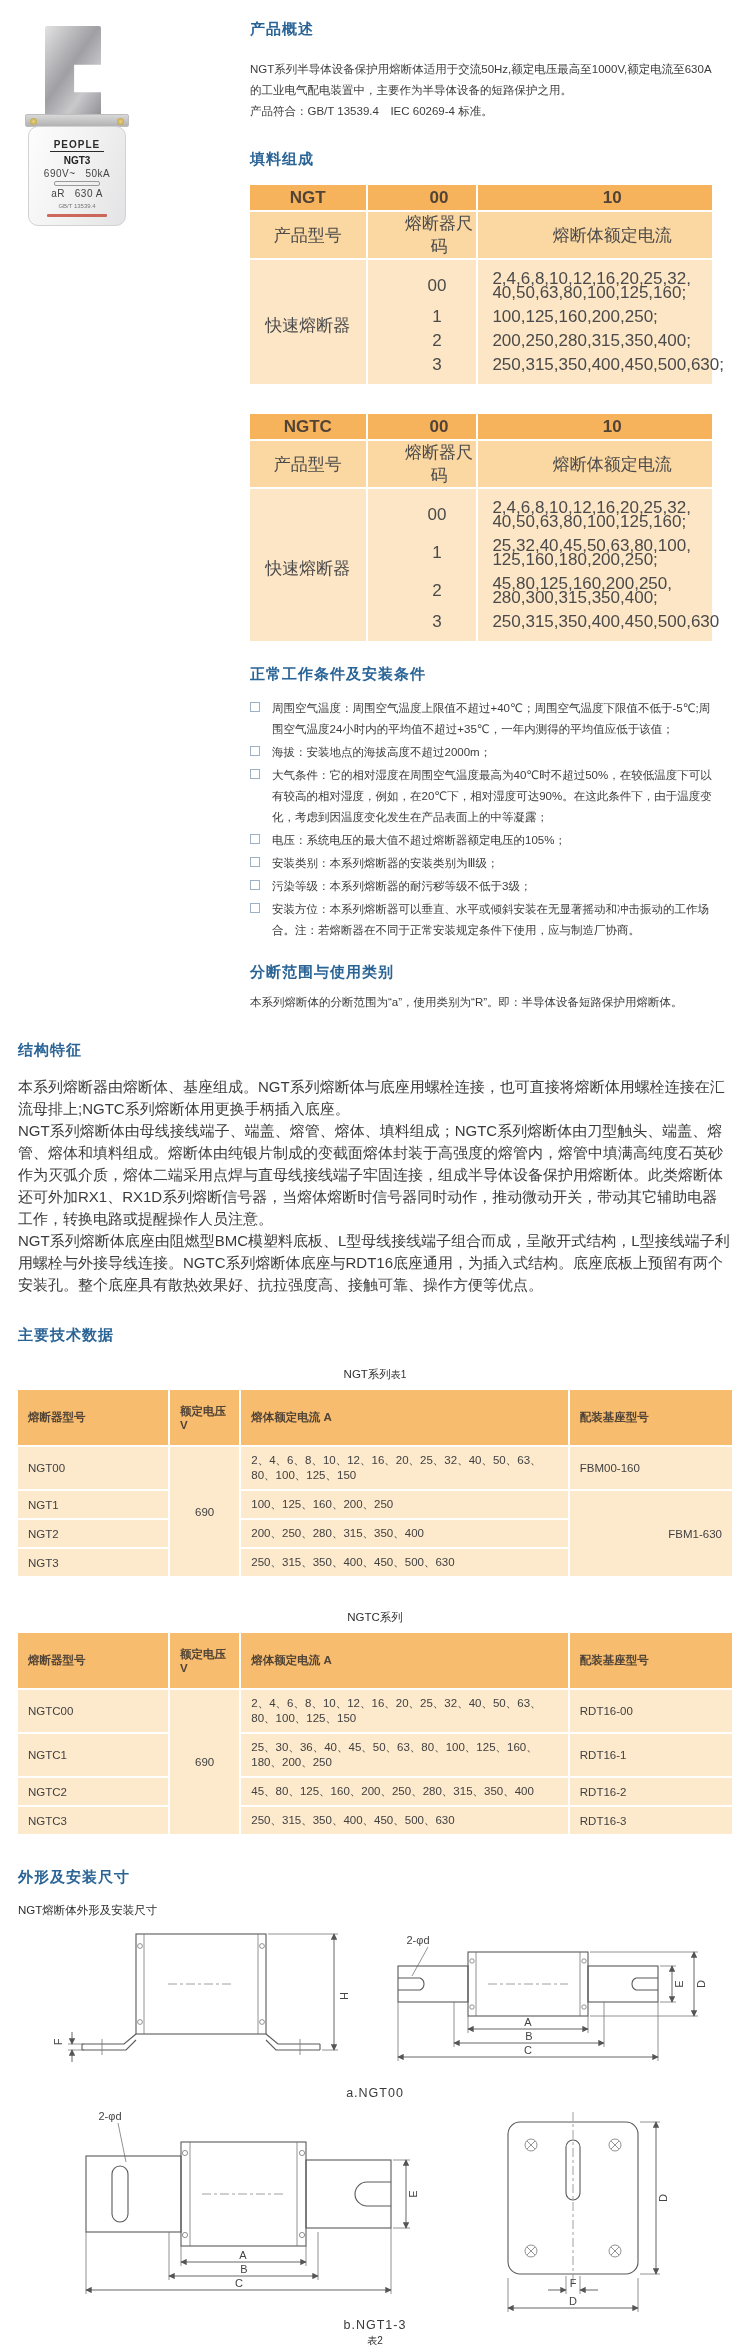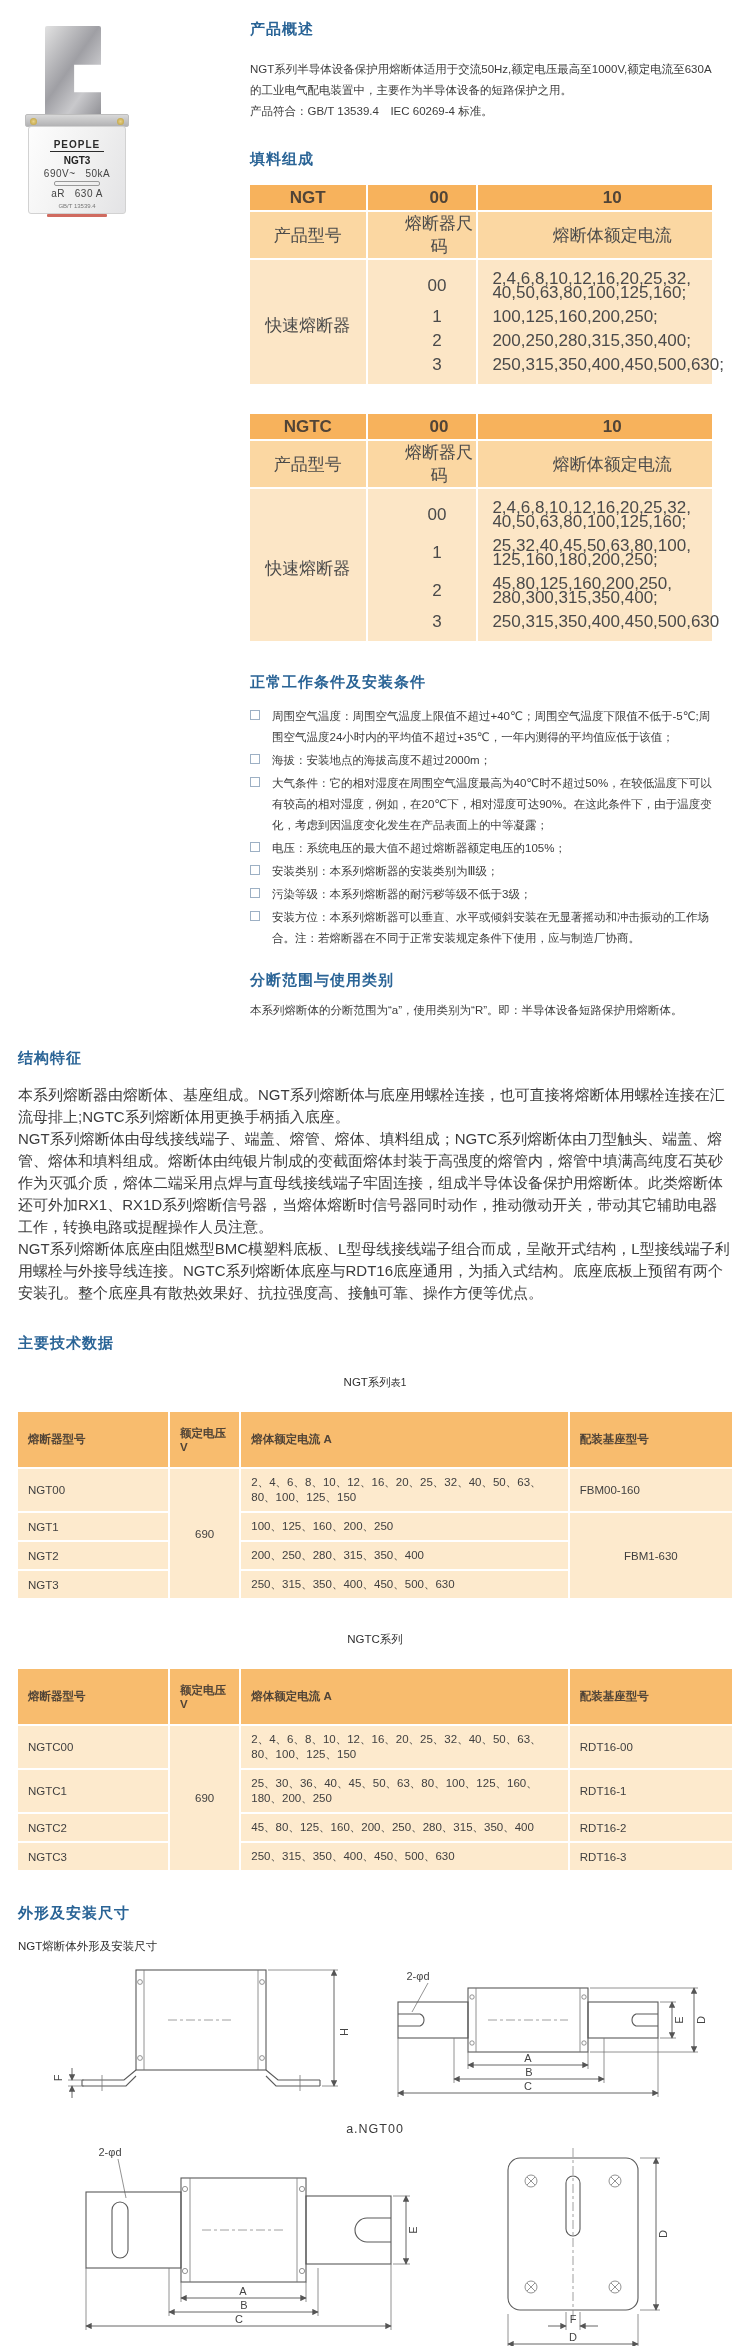--- a/index.html
+++ b/index.html
@@ -18,23 +18,23 @@
   .top-block { position:relative; padding:20px 38px 0 250px; }
   .photo-wrap { position:absolute; left:25px; top:26px; width:110px; height:188px; }
   .blade { position:absolute; left:20px; top:0; width:56px; height:92px;
     background:linear-gradient(125deg,#e2e2e2 0%,#9f9fa4 45%,#c9c9cc 70%,#8d8d92 100%);
     clip-path:polygon(0 0,100% 0,100% 42%,52% 42%,52% 72%,100% 72%,100% 100%,0 100%);
     border-radius:2px; }
   .cap { position:absolute; left:0; top:88px; width:104px; height:13px;
     background:linear-gradient(#d8d8d8,#b2b2b4); border-radius:2px; border:1px solid #bdbdbd;}
   .cap .screw { position:absolute; top:3px; width:7px; height:7px; border-radius:50%;
     background:radial-gradient(#e8d28a,#b99a35); }
-  .fuse-body { position:absolute; left:3px; top:100px; width:98px; height:88px;
+  .fuse-body { position:absolute; left:3px; top:100px; width:98px; height:100px;
     background:linear-gradient(110deg,#fdfdfd,#efefef 60%,#e3e3e5); border:1px solid #d2d2d2;
-    border-radius:3px; padding-top:10px; text-align:center; }
+    border-radius:10px; padding-top:10px; text-align:center; }
   .brand { font-size:10px; font-weight:bold; letter-spacing:1px; color:#2b2b2b;
     border-bottom:1.5px solid #2b2b2b; display:inline-block; padding:0 4px 1px; }
   .pmodel { font-size:10px; font-weight:bold; color:#222; margin-top:3px; }
   .pspec { font-size:10px; color:#444; margin-top:2px; letter-spacing:.5px; }
   .pmark { margin:2px auto 0; width:46px; height:5px; border:1px solid #999; border-radius:2px; }
   .pstd { font-size:6px; color:#777; margin-top:4px; }
   .pred { margin:5px auto 0; width:60px; height:3px; background:#c0392b; opacity:.75; border-radius:1px;}
 
   .overview-p { margin-top:14px; font-size:11.5px; line-height:21px; color:#3c3c3c; }
 
@@ -57,27 +57,27 @@
     border:1px solid #9db0c4; background:#fff; }
 
   
   .wide { padding:0 18px; }
   .body-p { font-size:15px; line-height:22px; color:#3c3c3c; }
 
   
   .lbl-row { display:flex; justify-content:center; align-items:flex-end; margin-top:22px; }
   .small-lbl { font-size:11.5px; color:#2f2f2f; }
   .tbl-no { font-size:10px; color:#2f2f2f; }
-  .tech-table { width:100%; border-collapse:separate; border-spacing:0; margin-top:22px; table-layout:fixed;border-radius:12px; }
+  .tech-table { width:100%; border-collapse:separate; border-spacing:0; margin-top:8px; table-layout:fixed;border-radius:12px; }
   .tech-table th { background:#f8bc6e; font-weight:bold; color:#514437; font-size:11.5px;
     text-align:left; padding:14px 10px; }
   .tech-table td { background:#fdeacd; font-size:11.5px; color:#3f3f3f; padding:6px 10px; height:26px; }
   .tech-table th.vsep, .tech-table td.vsep { border-left:2px solid #fff; }
   .tech-table tr td { border-top:2px solid #fff; }
-  .tech-table td.merge { vertical-align:middle; text-align:center; }
+  .tech-table td.merge { vertical-align:middle; text-align:right; }
   .tc { text-align:center !important; }
 
   
   .dims-table { width:100%; border-collapse:separate; border-spacing:0; margin-top:6px; table-layout:fixed; }
   .dims-table th { background:#f8bc6e; font-weight:bold; color:#514437; font-size:11.5px; text-align:left; padding:7px 8px; }
   .dims-table .vsep { border-left:2px solid #fff; }
 
   
   .drawing { display:block; margin:6px auto 0; }
   .draw-cap { text-align:center; font-size:12.5px; color:#3a3a3a; letter-spacing:1px; margin-top:4px; }
@@ -196,21 +196,21 @@
         <td class="vsep cur-cell">45,80,125,160,200,250,
 280,300,315,350,400;</td>
       </tr>
       <tr class="bd bd-last">
         <td class="vsep size-cell">3</td>
         <td class="vsep cur-cell">250,315,350,400,450,500,630</td>
       </tr>
     </tbody>
       </table>
 
-    <div class="sec-h" style="margin-top:32px">正常工作条件及安装条件</div>
+    <div class="sec-h" style="margin-top:24px">正常工作条件及安装条件</div>
     <ul class="cond-list">
       <li><span class="sq"></span><span>周围空气温度：周围空气温度上限值不超过+40℃；周围空气温度下限值不低于-5℃;周围空气温度24小时内的平均值不超过+35℃，一年内测得的平均值应低于该值；</span></li>
       <li><span class="sq"></span><span>海拔：安装地点的海拔高度不超过2000m；</span></li>
       <li><span class="sq"></span><span>大气条件：它的相对湿度在周围空气温度最高为40℃时不超过50%，在较低温度下可以有较高的相对湿度，例如，在20℃下，相对湿度可达90%。在这此条件下，由于温度变化，考虑到因温度变化发生在产品表面上的中等凝露；</span></li>
       <li><span class="sq"></span><span>电压：系统电压的最大值不超过熔断器额定电压的105%；</span></li>
       <li><span class="sq"></span><span>安装类别：本系列熔断器的安装类别为Ⅲ级；</span></li>
       <li><span class="sq"></span><span>污染等级：本系列熔断器的耐污秽等级不低于3级；</span></li>
       <li><span class="sq"></span><span>安装方位：本系列熔断器可以垂直、水平或倾斜安装在无显著摇动和冲击振动的工作场合。注：若熔断器在不同于正常安装规定条件下使用，应与制造厂协商。</span></li>
     </ul>
 

